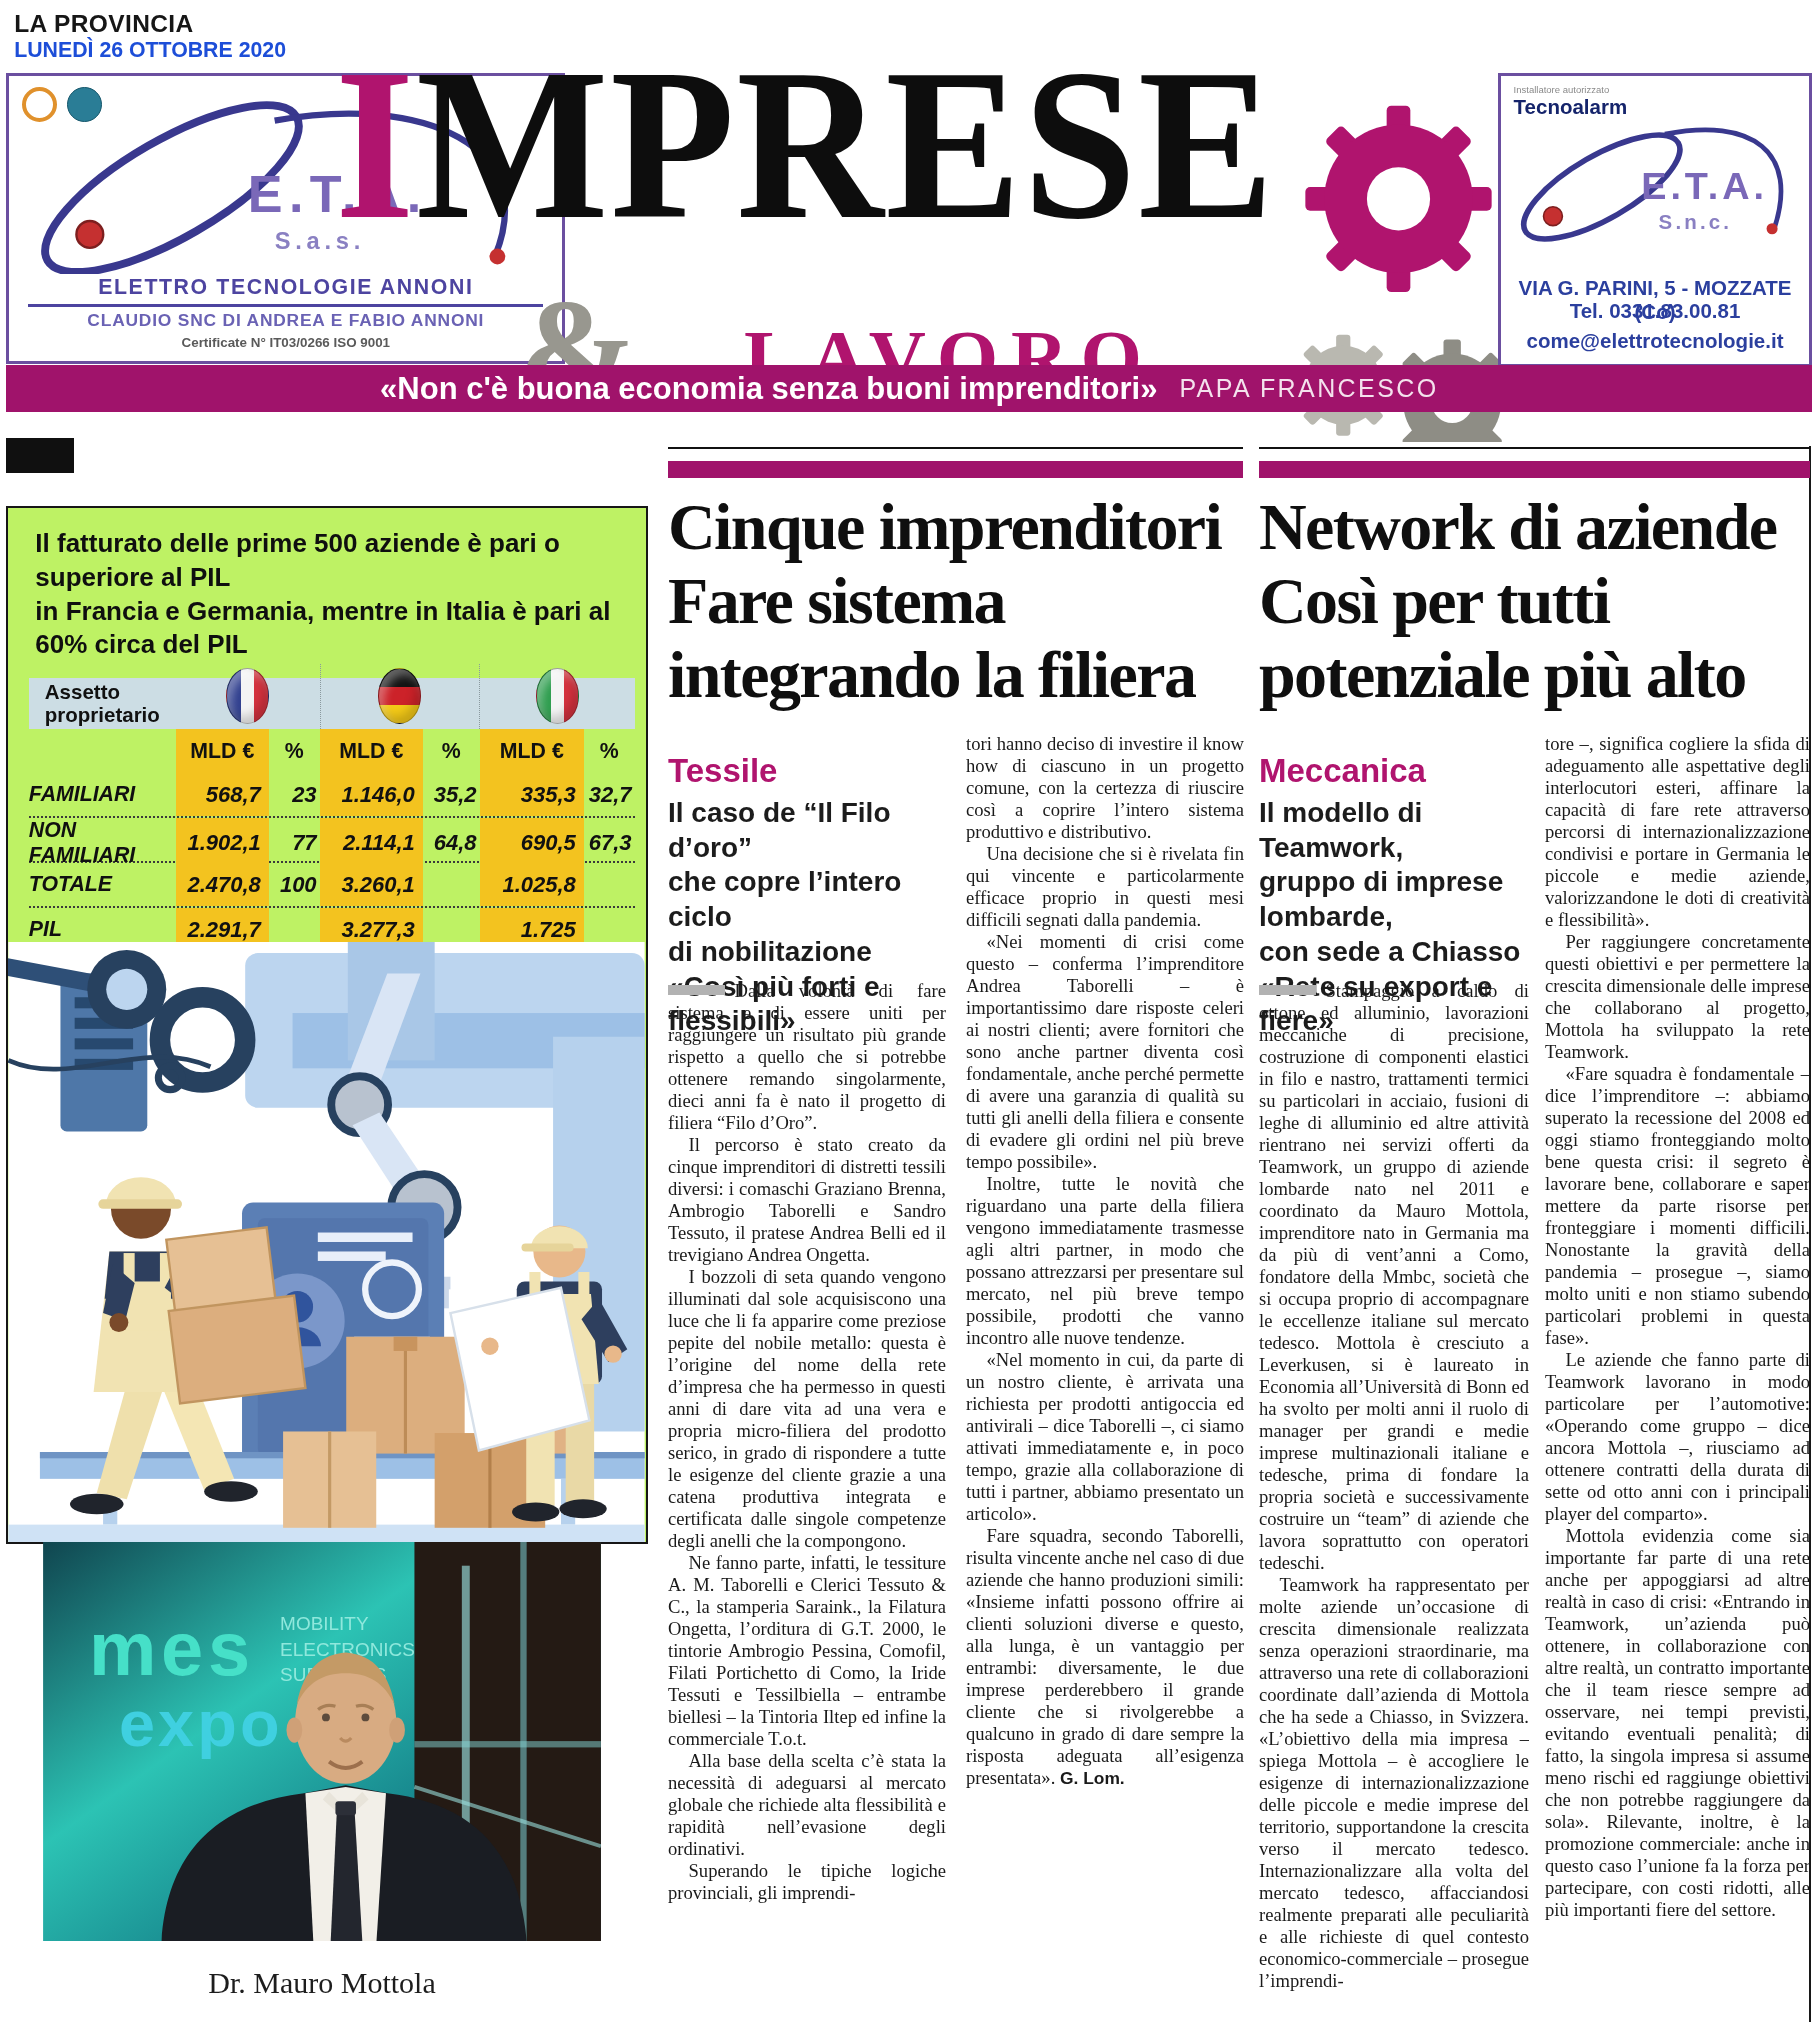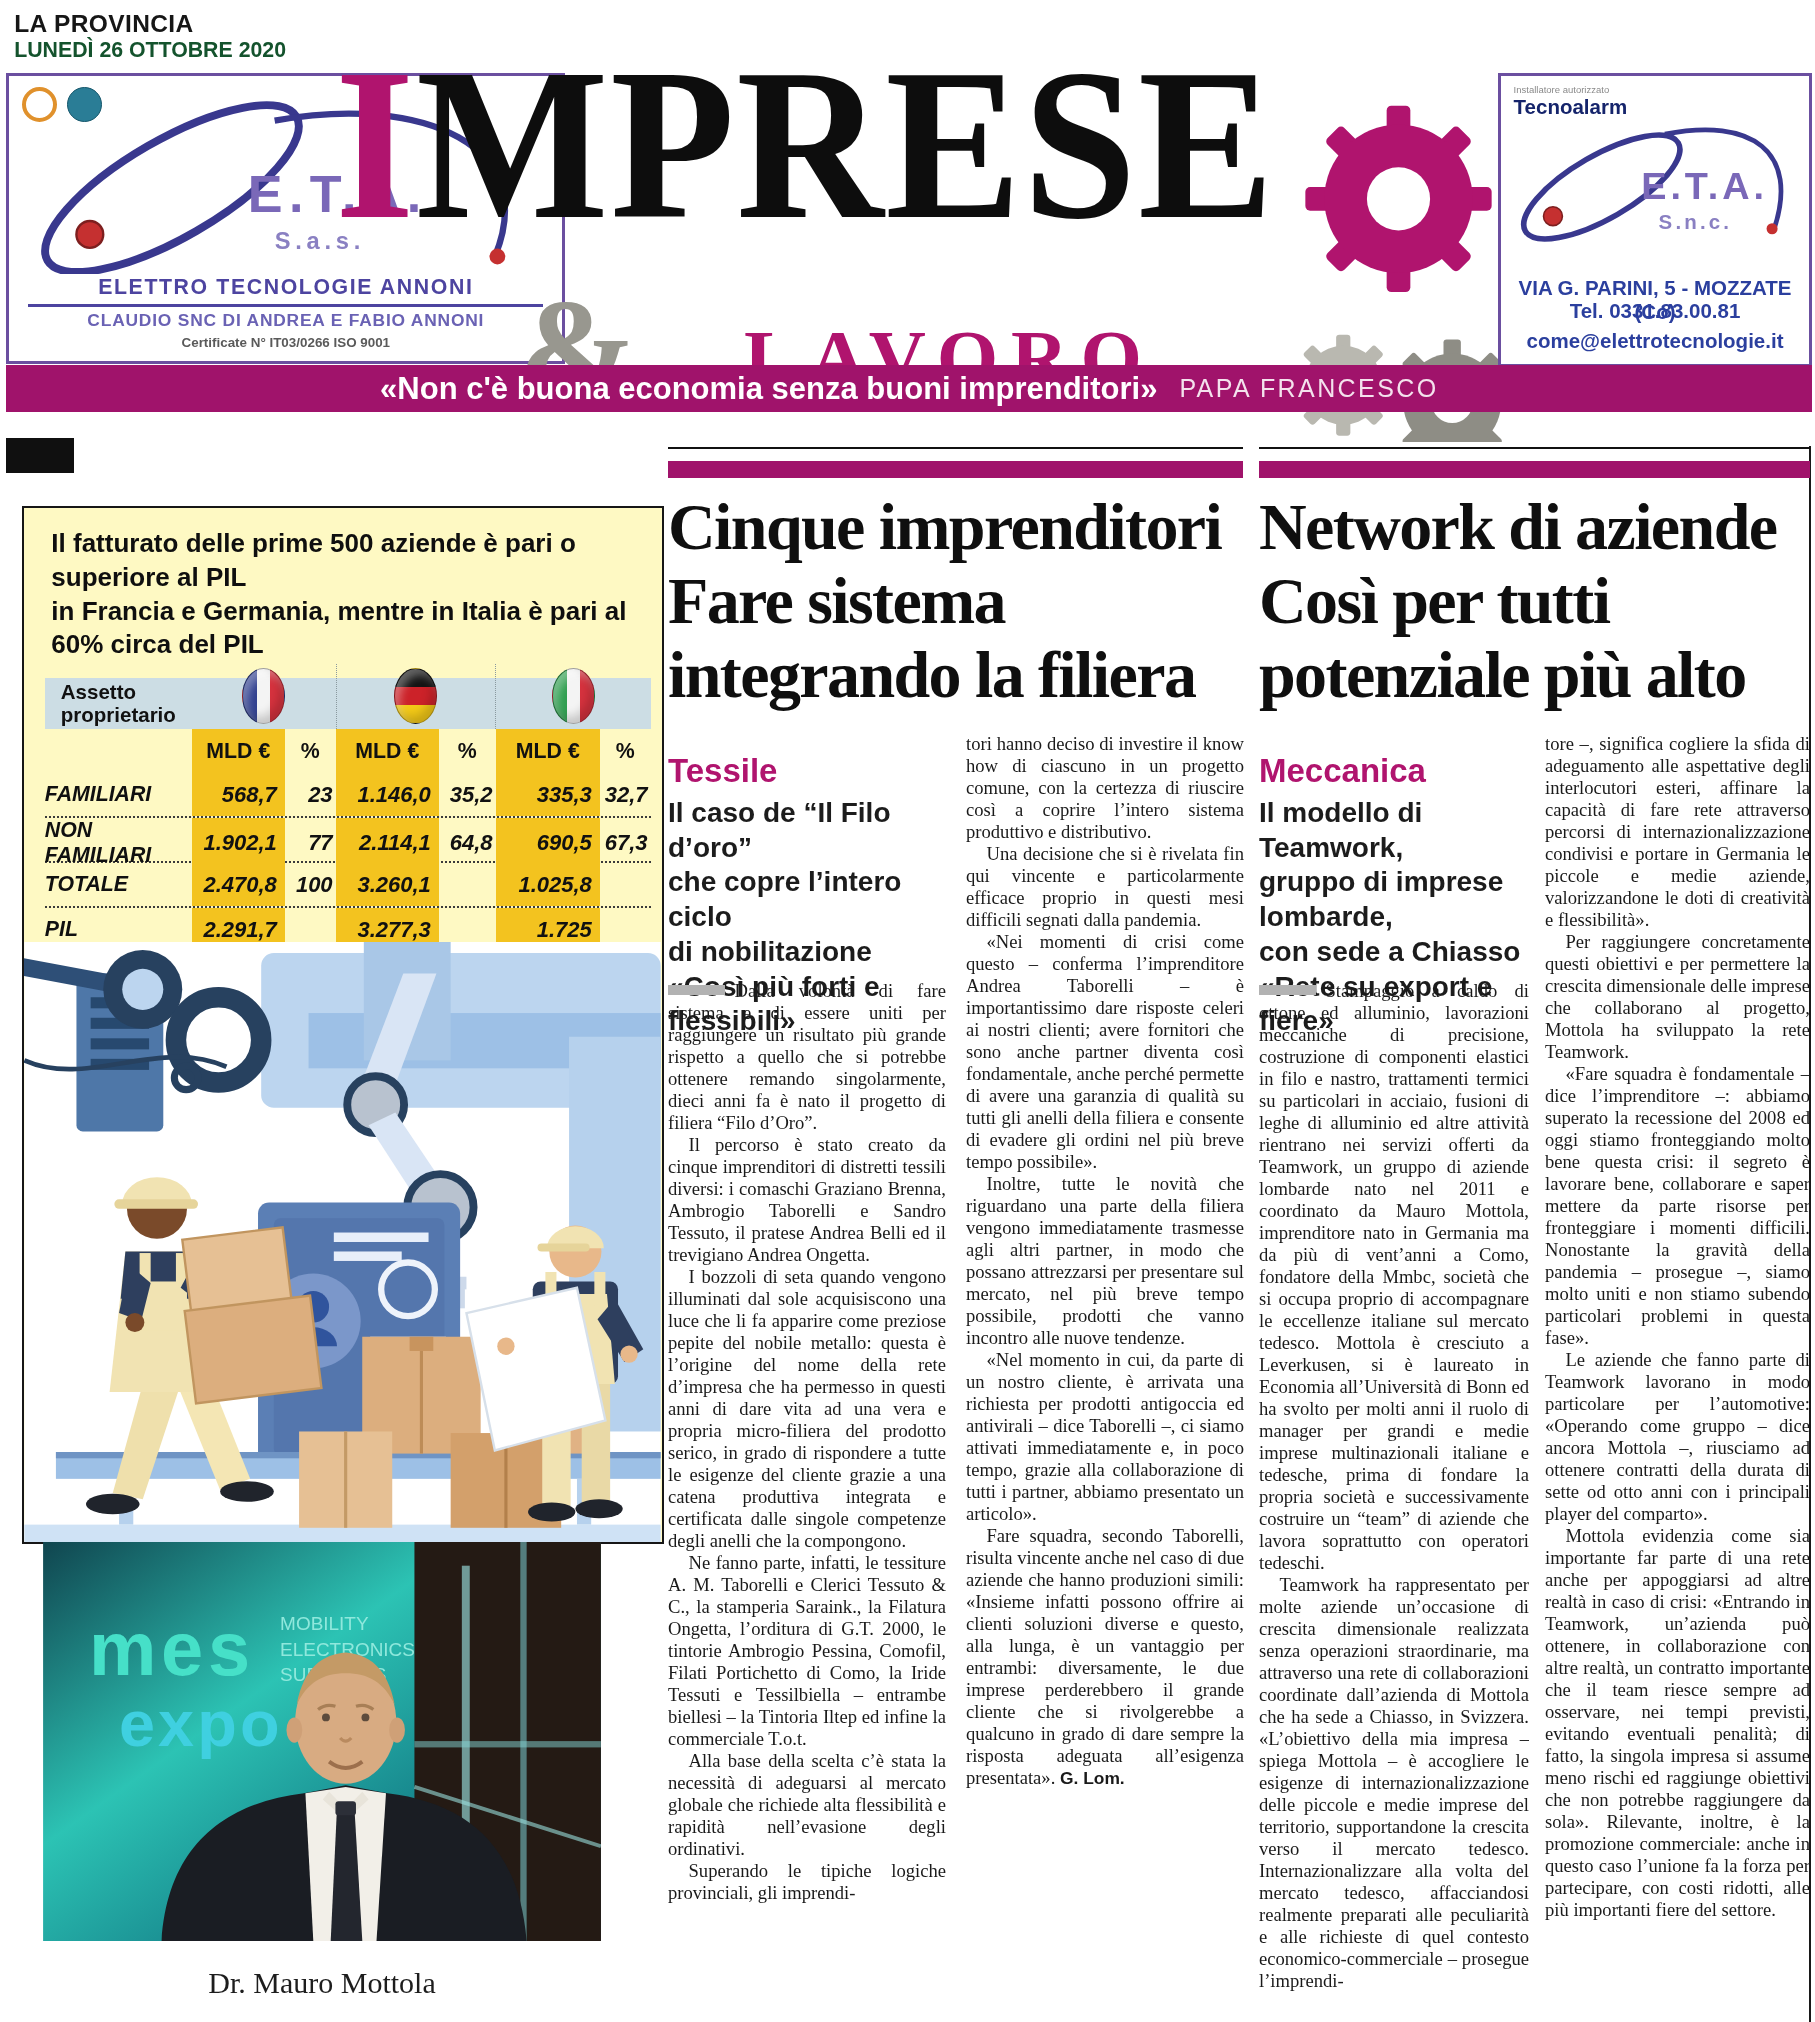--- a/index.html
+++ b/index.html
@@ -3,21 +3,21 @@
 <meta charset="utf-8">
 <style>
   html,body{margin:0;padding:0;background:#dcdcdc;}
   .page{position:relative;width:1816px;height:2023px;background:#ffffff;overflow:hidden;
         font-family:"Liberation Sans",sans-serif;color:#111;}
   .abs{position:absolute;}
   .preline{white-space:pre-line;}
 
   
   .brand-name{left:14.2px;top:9.5px;font-size:24.5px;font-weight:bold;letter-spacing:0.4px;color:#161616;}
-  .brand-date{left:14.2px;top:38px;font-size:21.3px;font-weight:bold;color:#14532d;}
+  .brand-date{left:14.2px;top:38px;font-size:21.3px;font-weight:bold;color:#1d4ed8;}
 
   
   .ad{border:3.2px solid #6b4fa0;background:#fff;box-sizing:border-box;}
   .ad-left{left:6.3px;top:73px;width:559px;height:291px;}
   .ad-right{left:1498px;top:73px;width:314px;height:294px;}
   .badge{position:absolute;border-radius:50%;}
   .badge-orange{left:12.6px;top:11px;width:27px;height:27px;border:4.7px solid #e0912c;background:#fff;}
   .badge-teal{left:58px;top:11px;width:33px;height:33px;background:#2a7d96;border:1.6px solid #14566b;}
   .adl-company{position:absolute;left:0;right:0;top:199px;text-align:center;color:#4d44a0;font-weight:bold;
                font-size:21.3px;letter-spacing:1.6px;}
@@ -55,21 +55,21 @@
   .kicker{font-size:33px;font-weight:bold;color:#b0146e;}
   .subhead{font-size:28px;font-weight:bold;color:#1c1c1c;line-height:1.24;}
   .bodycol{font-family:"Liberation Serif",serif;font-size:18.6px;line-height:22px;text-align:justify;
            color:#1a1a1a;overflow:hidden;}
   .bodycol p{margin:0;text-indent:20.5px;}
   .bodycol p.first{text-indent:0;}
   .lead-dash{display:inline-block;width:57px;height:10.3px;background:#b2b2b2;margin-right:9.5px;vertical-align:1.6px;}
   .byline{font-family:"Liberation Sans",sans-serif;font-weight:bold;font-size:17.4px;}
 
   
-  .infobox{left:6.3px;top:506px;width:642px;height:1038px;border:2.4px solid #161616;box-sizing:border-box;background:#fef9c3;margin-left:16px;}
+  .infobox{left:6.3px;top:506px;width:642px;height:1038px;border:2.4px solid #161616;box-sizing:border-box;background:#bef264;}
   .info-title{margin:19px 19px 0 27px;font-size:26px;font-weight:bold;line-height:1.3;color:#0f0f0f;}
   .tbl{position:relative;margin:16px 11px 0 20.5px;}
   .trow{display:grid;grid-template-columns:147px 93px 51px 103px 57px 104px 51px;align-items:center;}
   .trow.band{background:#ccdde4;height:51px;position:relative;}
   .band-label{padding-left:16px;font-weight:bold;font-size:20.5px;line-height:1.12;color:#111;}
   .flagwrap{display:flex;justify-content:center;align-items:center;height:100%;}
   .fw2{grid-column:2/4;} .fw4{grid-column:4/6;} .fw6{grid-column:6/8;}
   .flag{width:41px;height:54px;border-radius:50%;margin-top:-16px;border:0.8px solid rgba(0,0,0,.35);
         box-shadow:inset -4.7px -6.3px 9.5px rgba(0,0,0,.18), inset 4.7px 6.3px 8px rgba(255,255,255,.35);}
   .flag-fr{background:linear-gradient(90deg,#31408f 34%,#f4f4f4 34% 66%,#d6323e 66%);}

